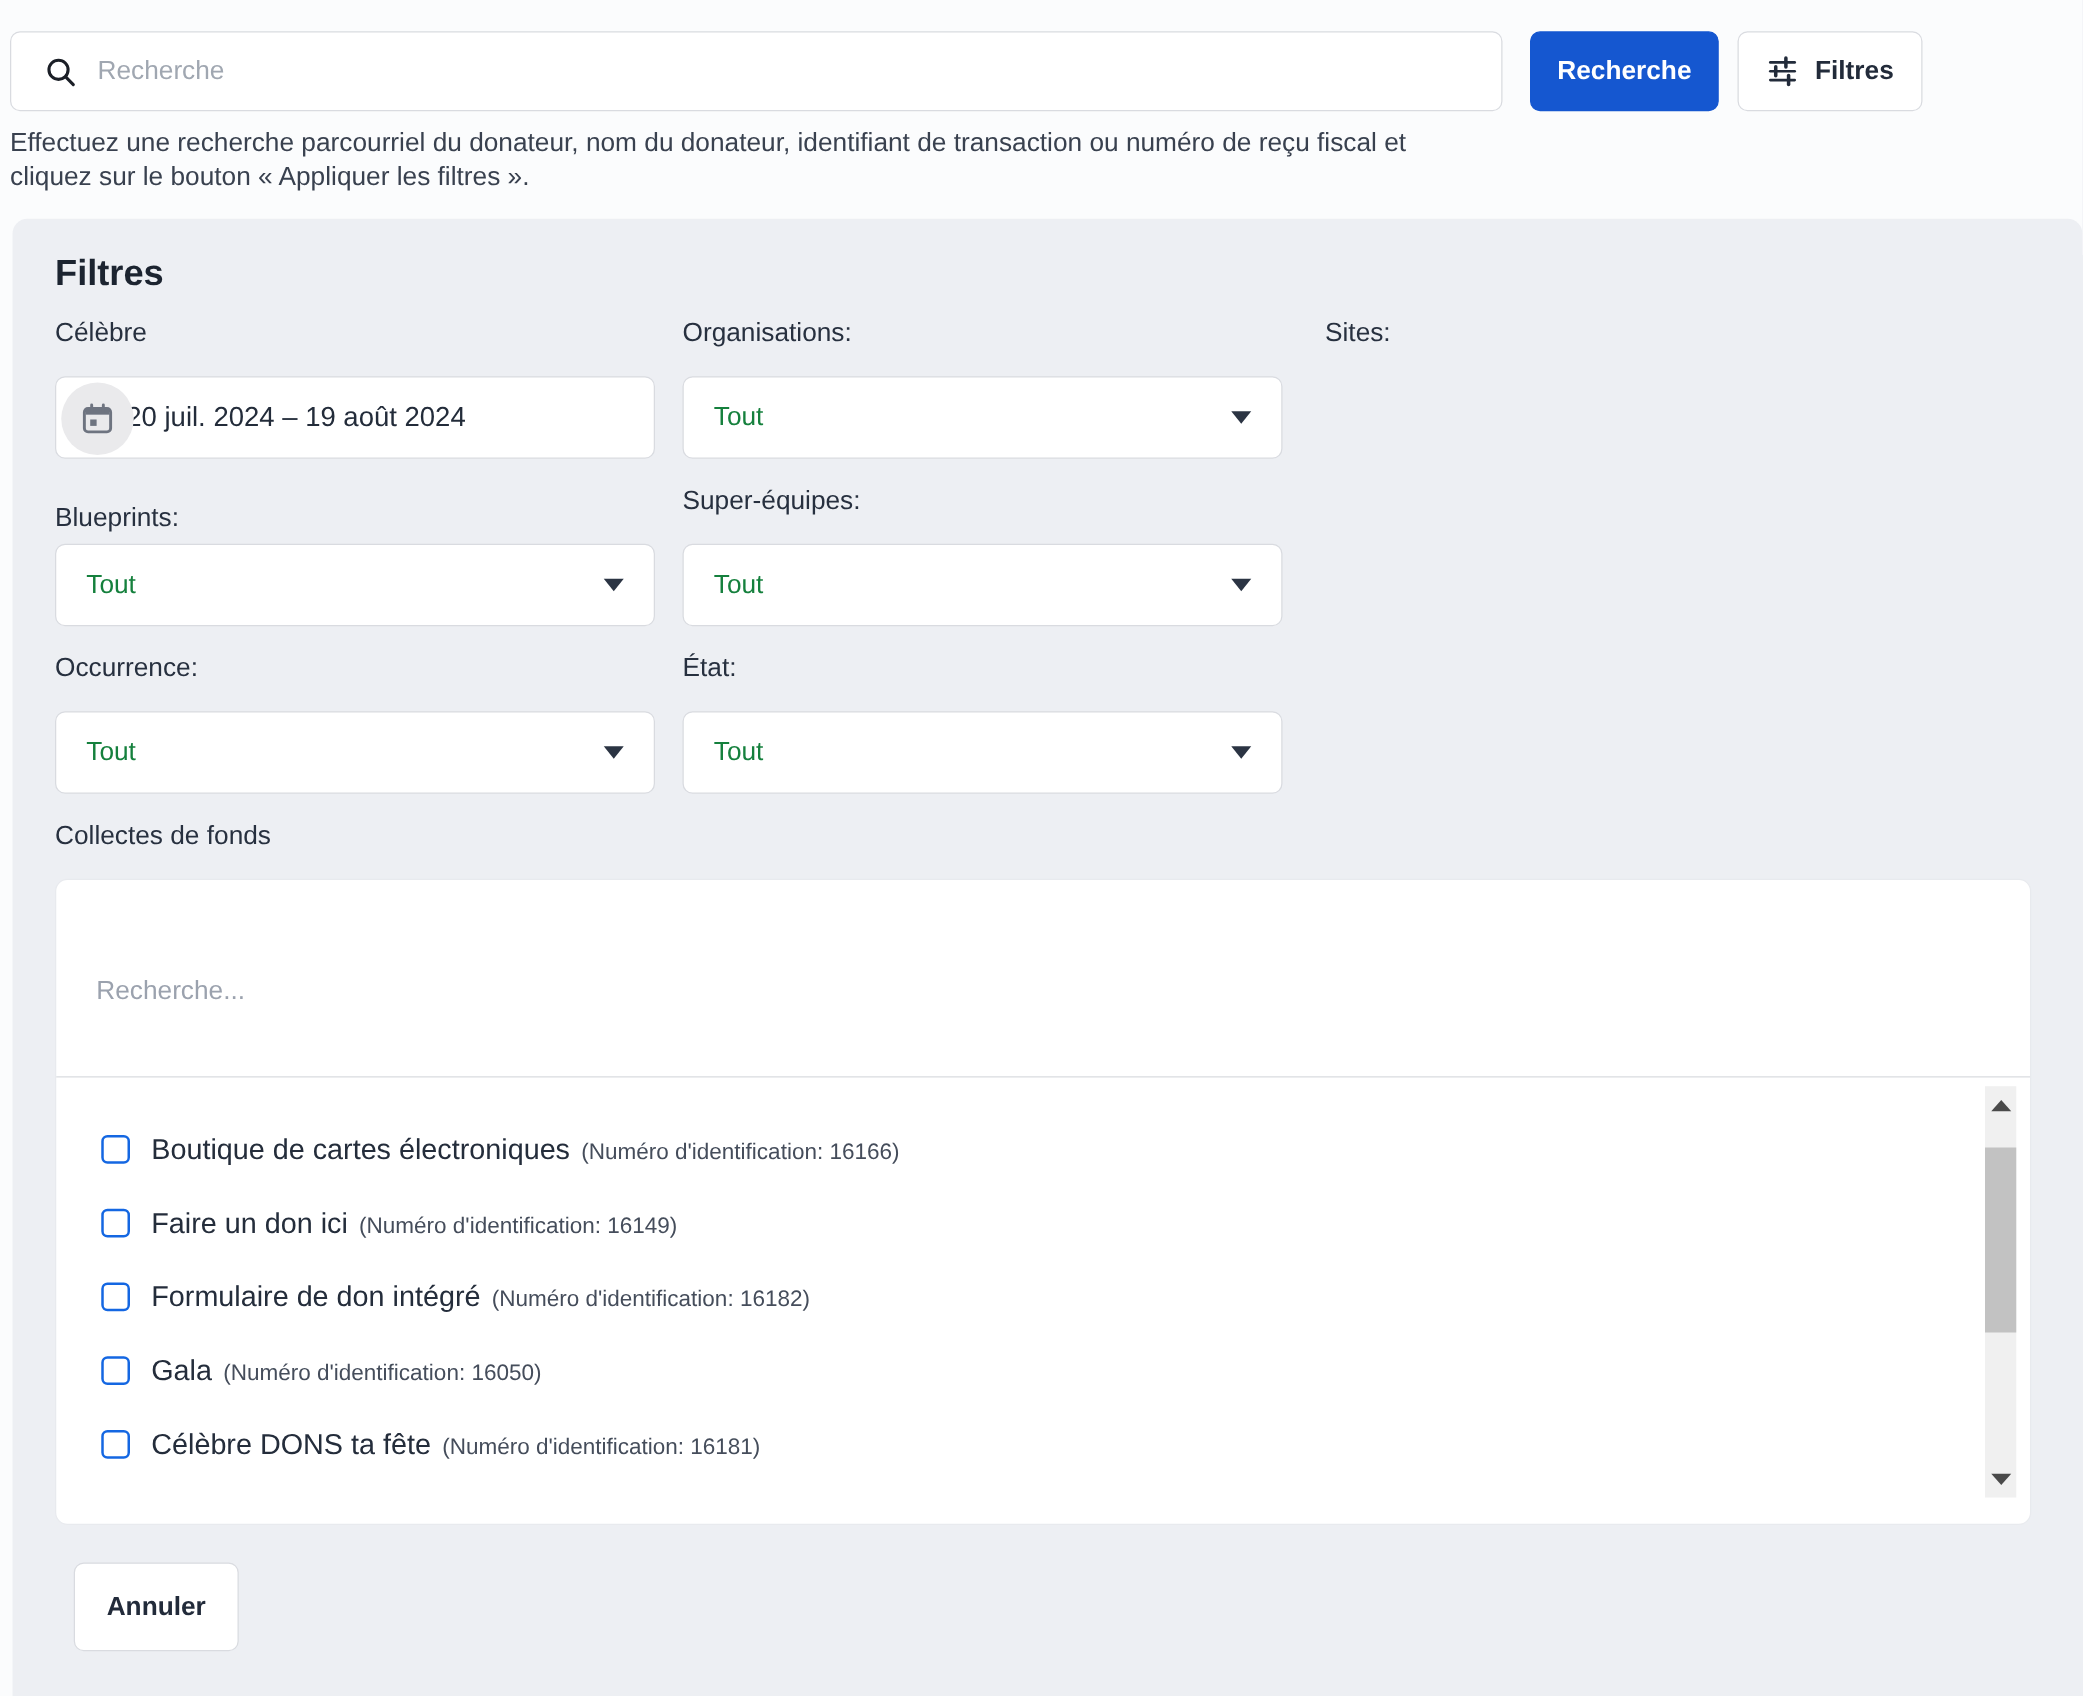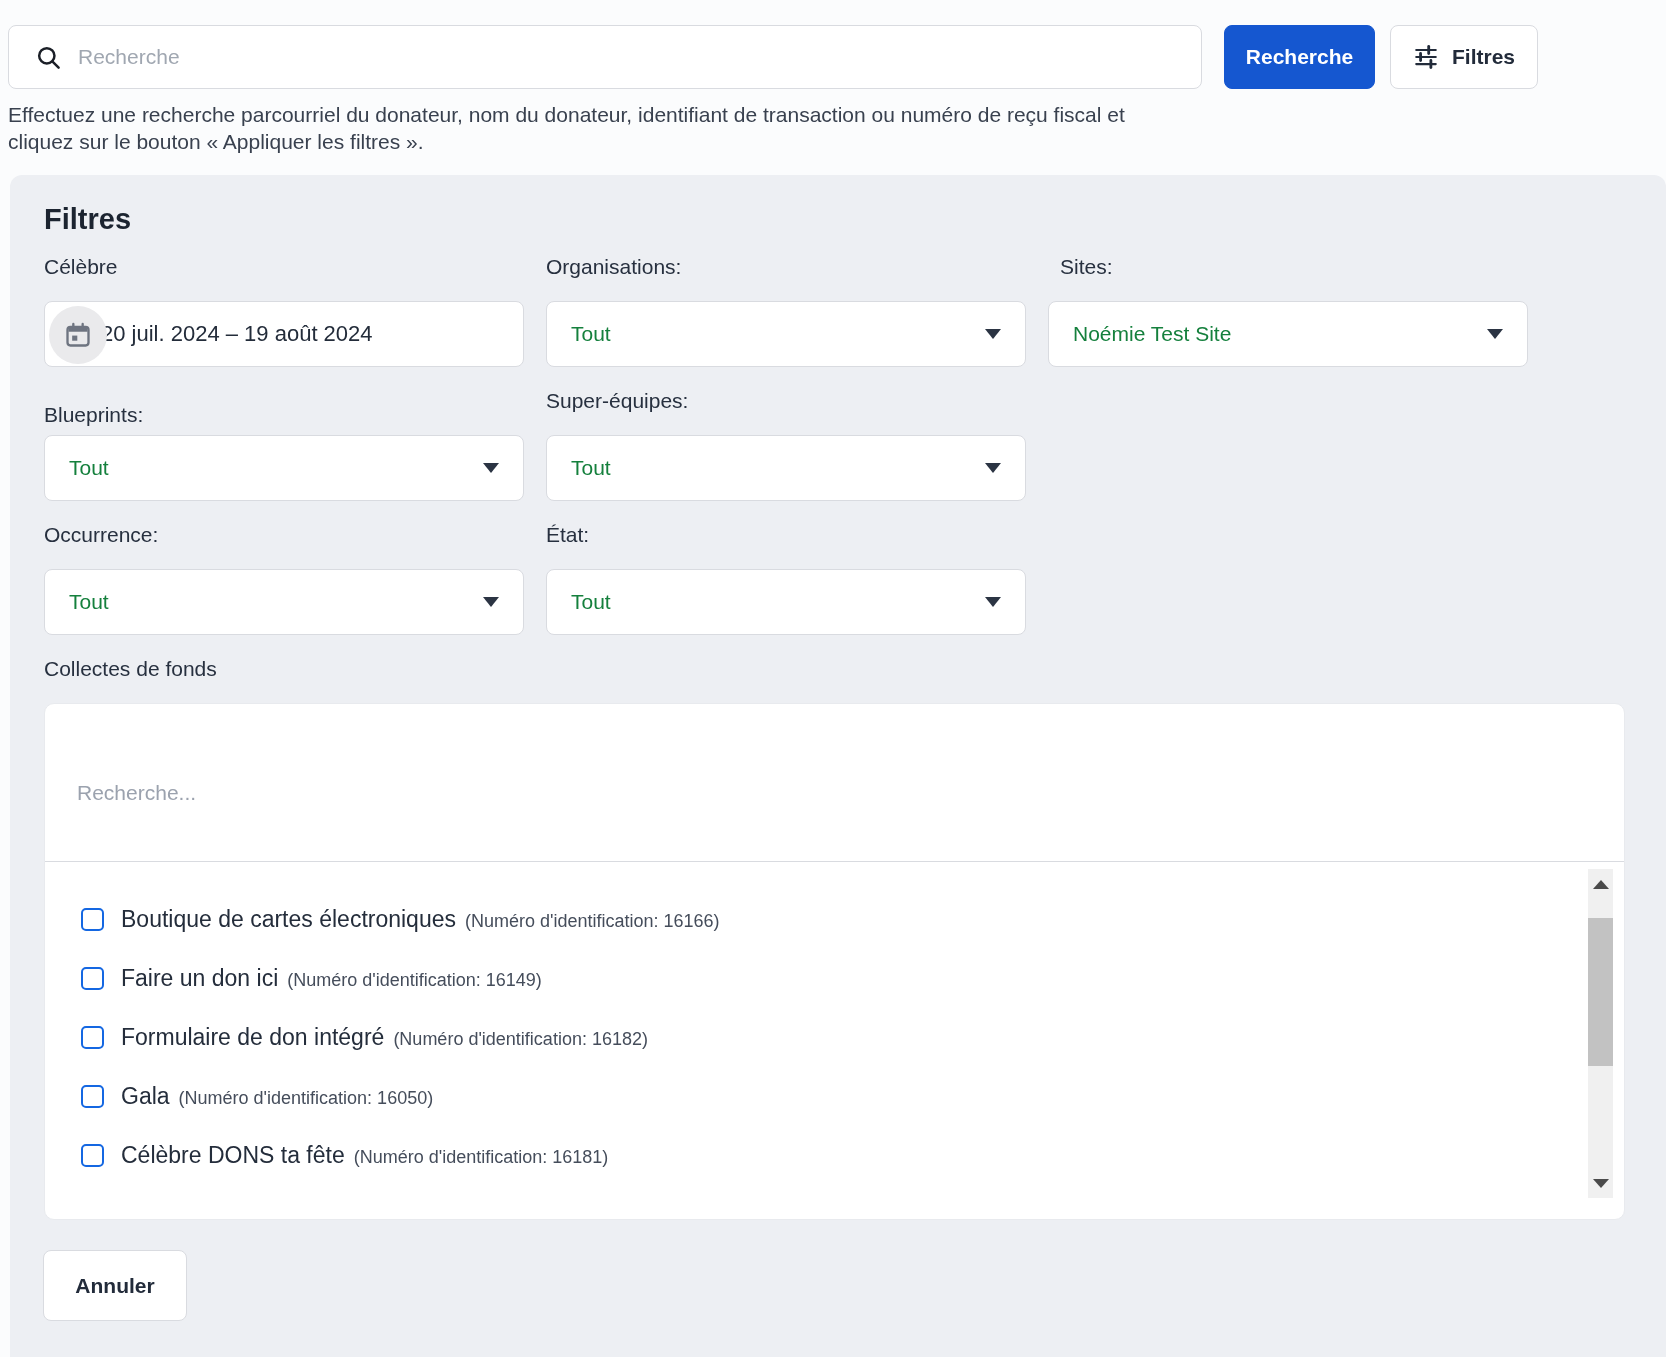--- a/index.html
+++ b/index.html
@@ -110,21 +110,21 @@
   }
   .scroll-arrow.up{top:0;}
   .scroll-arrow.down{bottom:0;}
   .tri-up{width:0;height:0;border-left:8px solid transparent;border-right:8px solid transparent;border-bottom:9px solid #4a4a4a;}
   .tri-down{width:0;height:0;border-left:8px solid transparent;border-right:8px solid transparent;border-top:9px solid #4a4a4a;}
   .scroll-thumb{
     position:absolute;left:0;top:49px;width:25px;height:148px;background:#c2c2c2;cursor:grab;
   }
 
   
-  .btn-annuler{left:33px;top:1075px;width:144px;height:71px;font-weight:600;}
+  .btn-annuler{left:49px;top:1075px;width:132px;height:71px;font-weight:600;}
   .btn-afficher{left:178px;top:1075px;width:254px;height:71px;}
 
   svg{display:block;}
 </style>
 </head>
 <body>
 
 <div class="abs search-wrapper">
   <span>
     <svg width="27" height="27" viewBox="0 0 24 24" fill="none" stroke="#1b1f27" stroke-width="2.2" stroke-linecap="round">
@@ -172,24 +172,20 @@
       </svg>
     </span>
     <span class="date-text">20 juil. 2024 – 19 août 2024</span>
   </div>
 
   <div class="abs field dropdown" style="left:536px;top:126px;">
     <span class="dd-value">Tout</span>
     <span class="caret"></span>
   </div>
 
-  <div class="abs field dropdown" style="left:1038px;top:126px;">
-    <span class="dd-value">Noémie Test Site</span>
-    <span class="caret"></span>
-  </div>
 
   <span class="abs flabel" style="left:34px;top:228px;">Blueprints:</span>
   <span class="abs flabel" style="left:536px;top:214px;">Super-équipes:</span>
 
   <div class="abs field dropdown" style="left:34px;top:260px;">
     <span class="dd-value">Tout</span>
     <span class="caret"></span>
   </div>
   <div class="abs field dropdown" style="left:536px;top:260px;">
     <span class="dd-value">Tout</span>

